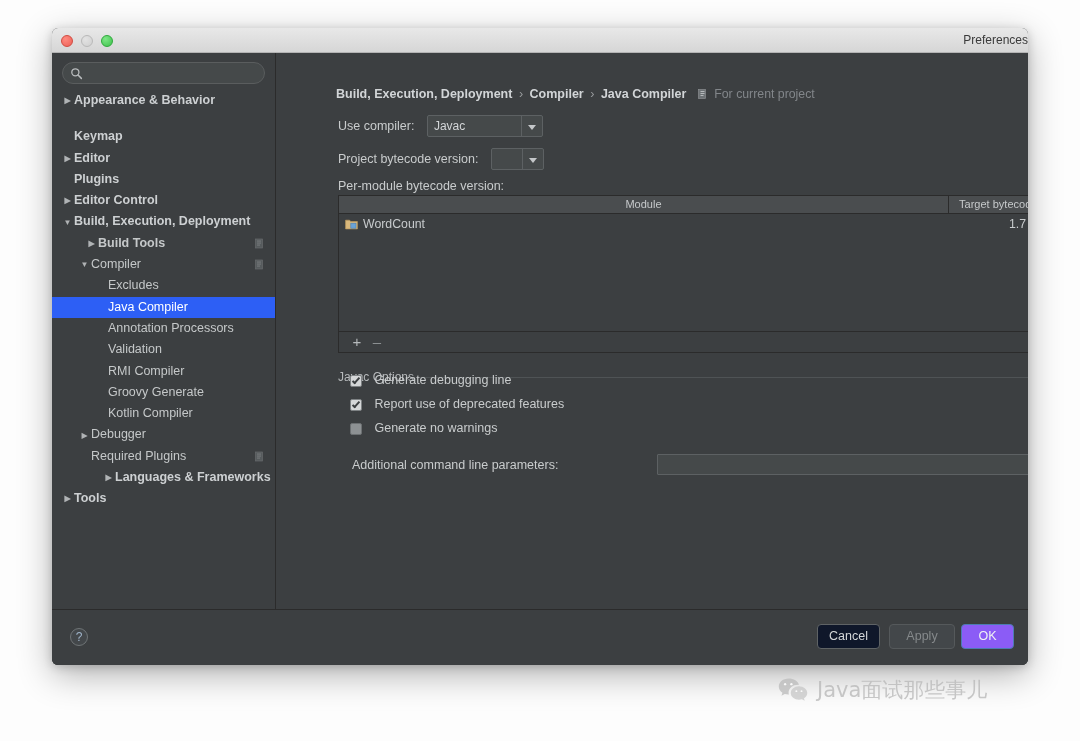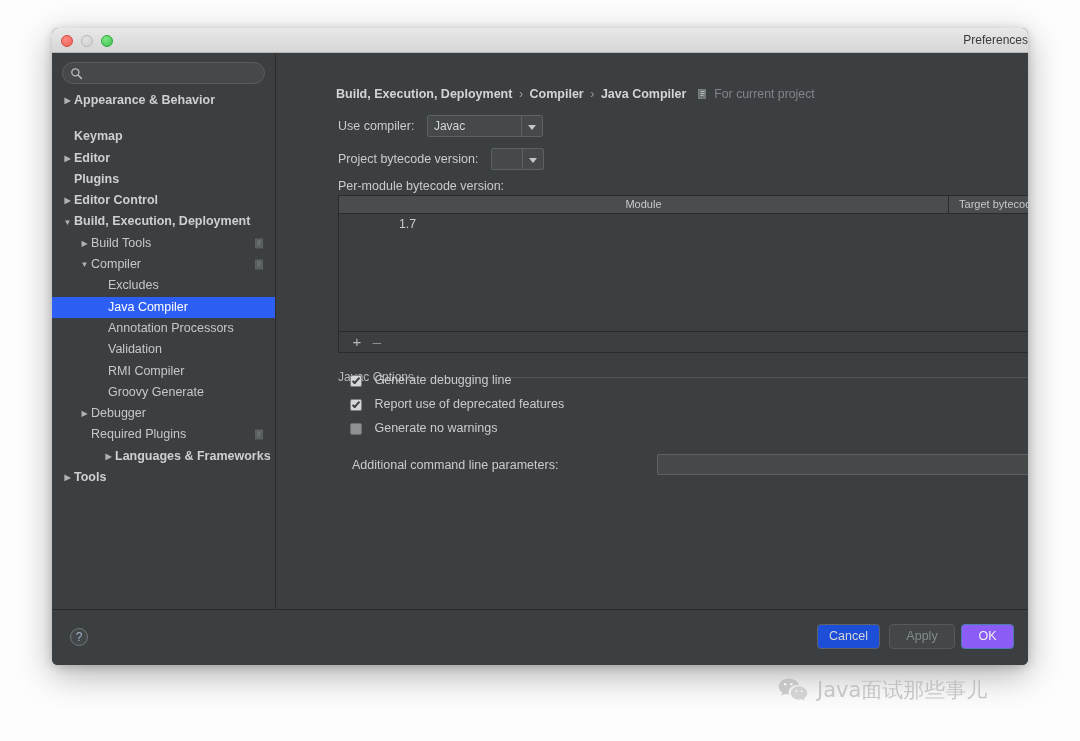--- a/index.html
+++ b/index.html
@@ -197,21 +197,21 @@
   }
   #help-btn {
     position: absolute; left: 18px; top: 18px; width: 18px; height: 18px;
     border-radius: 50%; border: 1px solid #6f7476; color: #9fb4c9;
     font-size: 12px; line-height: 16px; text-align: center; background: #43474a;
   }
   .btn {
     position: absolute; top: 14px; height: 25px; border-radius: 4px;
     font-size: 12.5px; line-height: 23px; text-align: center;
   }
-  #btn-cancel { right: 148px; width: 63px; background: #1d4ed8; border: 1px solid #5f6365; color: #d4d7d9; }
+  #btn-cancel { right: 148px; width: 63px; background: #0f172a; border: 1px solid #5f6365; color: #d4d7d9; }
   #btn-apply  { right: 73px;  width: 66px; background: #43474a; border: 1px solid #55595b; color: #85898b; }
   #btn-ok     { right: 14px;  width: 53px; background: #8b5cf6; border: 1px solid #4c7cb3; color: #f0f2f4; }
 
   
   #watermark {
     position: absolute; left: 778px; top: 676px;
     display: flex; align-items: center; gap: 9px;
     opacity: .78;
   }
   #wechat-icon { width: 30px; height: 26px; flex: 0 0 30px; }
@@ -244,38 +244,39 @@
           </svg>
           <input id="search-input" type="text" value="" placeholder="" style="">
         </div>
         <div id="tree">
             <div class="tree-row bold" style="padding-left: 10px;"><span class="arrow">▶</span><span class="tlabel">Appearance &amp; Behavior</span></div>
             <div class="tree-row bold" style="padding-left: 10px; margin-top: 15px;"><span class="arrow empty">&nbsp;</span><span class="tlabel">Keymap</span></div>
             <div class="tree-row bold" style="padding-left: 10px;"><span class="arrow">▶</span><span class="tlabel">Editor</span></div>
             <div class="tree-row bold" style="padding-left: 10px;"><span class="arrow empty">&nbsp;</span><span class="tlabel">Plugins</span></div>
             <div class="tree-row bold" style="padding-left: 10px;"><span class="arrow">▶</span><span class="tlabel">Editor Control</span></div>
             <div class="tree-row bold" style="padding-left: 10px;"><span class="arrow">▼</span><span class="tlabel">Build, Execution, Deployment</span></div>
-            <div class="tree-row" style="padding-left: 27px;"><span class="arrow">▶</span><span class="tlabel">Build Tools</span><svg class="scope-icon" viewBox="0 0 11 11">
+            <div class="tree-row" style="padding-left: 34px; font-weight: bold;"><span class="arrow">▶</span><span class="tlabel">Build Tools</span><svg class="scope-icon" viewBox="0 0 11 11">
                 <rect x="0.5" y="1" width="7" height="9" fill="#6d7275" stroke="#8a8e90" stroke-width="0.7"></rect>
                 <rect x="2" y="2.6" width="4" height="0.9" fill="#b0b4b6"></rect>
                 <rect x="2" y="4.6" width="4" height="0.9" fill="#b0b4b6"></rect>
                 <rect x="2" y="6.6" width="3" height="0.9" fill="#b0b4b6"></rect>
               </svg></div>
             <div class="tree-row" style="padding-left: 27px;"><span class="arrow">▼</span><span class="tlabel">Compiler</span><svg class="scope-icon" viewBox="0 0 11 11">
                 <rect x="0.5" y="1" width="7" height="9" fill="#6d7275" stroke="#8a8e90" stroke-width="0.7"></rect>
                 <rect x="2" y="2.6" width="4" height="0.9" fill="#b0b4b6"></rect>
                 <rect x="2" y="4.6" width="4" height="0.9" fill="#b0b4b6"></rect>
                 <rect x="2" y="6.6" width="3" height="0.9" fill="#b0b4b6"></rect>
               </svg></div>
             <div class="tree-row" style="padding-left: 44px;"><span class="arrow empty">&nbsp;</span><span class="tlabel">Excludes</span></div>
             <div class="tree-row sel" style="padding-left: 44px;"><span class="arrow empty">&nbsp;</span><span class="tlabel">Java Compiler</span></div>
             <div class="tree-row" style="padding-left: 44px;"><span class="arrow empty">&nbsp;</span><span class="tlabel">Annotation Processors</span></div>
             <div class="tree-row" style="padding-left: 44px;"><span class="arrow empty">&nbsp;</span><span class="tlabel">Validation</span></div>
             <div class="tree-row" style="padding-left: 44px;"><span class="arrow empty">&nbsp;</span><span class="tlabel">RMI Compiler</span></div>
             <div class="tree-row" style="padding-left: 44px;"><span class="arrow empty">&nbsp;</span><span class="tlabel">Groovy Generate</span></div>
+            <div class="tree-row" style="padding-left: 44px;"><span class="arrow empty">&nbsp;</span><span class="tlabel">Kotlin Compiler</span></div>
             <div class="tree-row" style="padding-left: 27px;"><span class="arrow">▶</span><span class="tlabel">Debugger</span></div>
             <div class="tree-row" style="padding-left: 27px;"><span class="arrow empty">&nbsp;</span><span class="tlabel">Required Plugins</span><svg class="scope-icon" viewBox="0 0 11 11">
                 <rect x="0.5" y="1" width="7" height="9" fill="#6d7275" stroke="#8a8e90" stroke-width="0.7"></rect>
                 <rect x="2" y="2.6" width="4" height="0.9" fill="#b0b4b6"></rect>
                 <rect x="2" y="4.6" width="4" height="0.9" fill="#b0b4b6"></rect>
                 <rect x="2" y="6.6" width="3" height="0.9" fill="#b0b4b6"></rect>
               </svg></div>
             <div class="tree-row bold" style="padding-left: 16px; margin-left: 35px;"><span class="arrow">▶</span><span class="tlabel">Languages &amp; Frameworks</span></div>
             <div class="tree-row bold" style="padding-left: 10px;"><span class="arrow">▶</span><span class="tlabel">Tools</span></div>
           </div>
@@ -318,20 +319,27 @@
 
         <div id="per-module-label">Per-module bytecode version:</div>
 
         <div id="table-box">
           <div id="table-head">
             <div class="th th-module">Module</div>
             <div class="th th-target">Target bytecode version</div>
           </div>
           <div id="table-rows">
               <div class="trow">
+                <div class="td-module">
+                  <svg class="module-icon" viewBox="0 0 13 12">
+                    <path d="M0.6 2.2h4l1.1 1.3h6.7v7.4H0.6z" fill="#d9b87c" stroke="#b8975d" stroke-width="0.7"></path>
+                    <rect x="5.8" y="5.2" width="5.2" height="5" fill="#6ba3d6" stroke="#4a7fae" stroke-width="0.6"></rect>
+                  </svg>
+                  <span>WordCount</span>
+                </div>
                 <div class="td-target">1.7</div>
               </div>
             </div>
         </div>
 
         <div id="table-toolbar">
           <div class="tb-btn" id="tb-add">+</div>
           <div class="tb-btn" id="tb-remove">–</div>
         </div>
 

